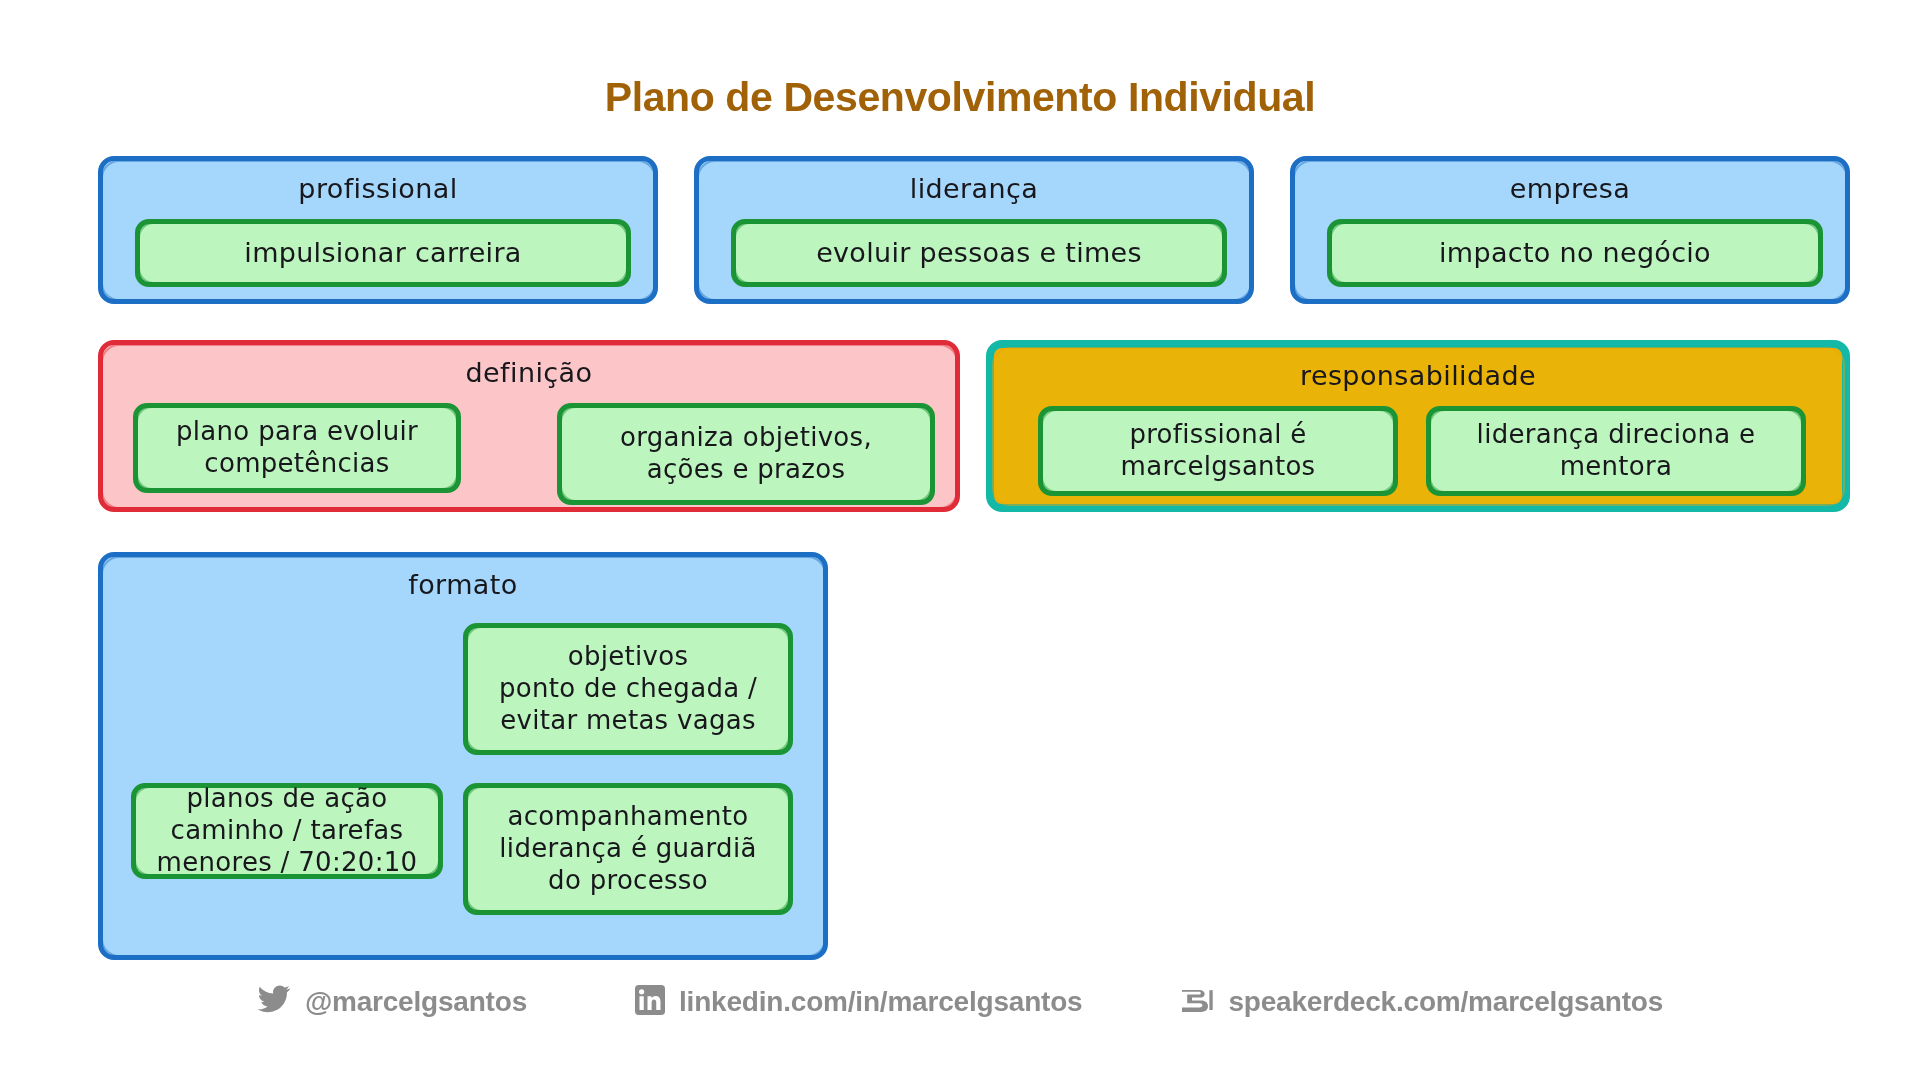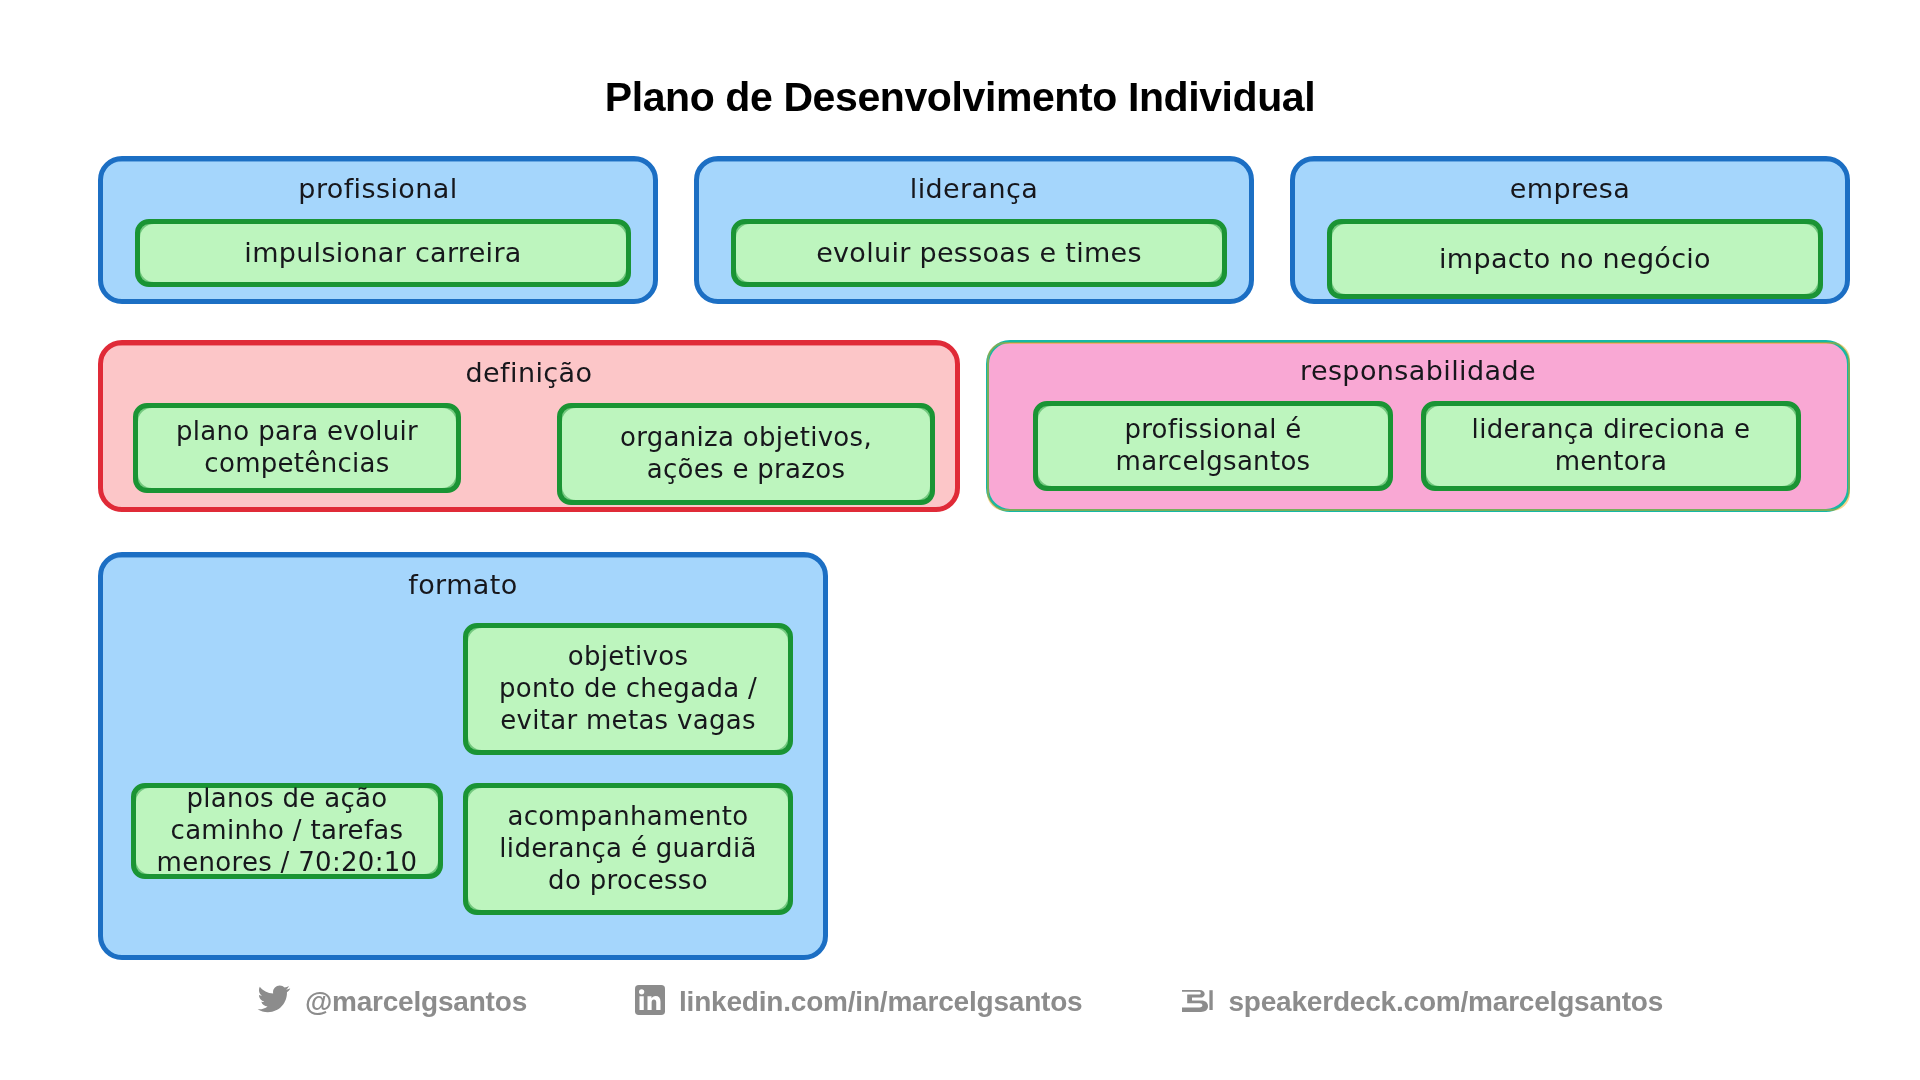--- a/index.html
+++ b/index.html
@@ -23,27 +23,27 @@
   #page-title {
     position: absolute;
     top: 74px;
     left: 0;
     width: 1920px;
     text-align: center;
     font-family: "Liberation Sans", sans-serif;
     font-weight: bold;
     font-size: 41px;
     letter-spacing: -0.4px;
-    color: #000000;
+    color: #a16207;
   }
 
   
   .sketchbox {
     position: absolute;
-    border-radius: 24px;
+    border-radius: 16px;
     border-style: solid;
   }
   .sketchbox::before {
     
     content: "";
     position: absolute;
     left: -2px; top: -1px; right: -3px; bottom: -2px;
     border-radius: 18px;
     border: 2px solid currentColor;
     opacity: 0.45;
@@ -54,22 +54,22 @@
     background: #a5d6fc;
     border: 5px solid #1c6fc4;
     color: #1c6fc4;
   }
   .outer-pink {
     background: #fcc6c8;
     border: 5px solid #e02b38;
     color: #e02b38;
   }
   .outer-yellow {
-    background: #f9a8d4;
-    border: 3px solid #14b8a6;
+    background: #eab308;
+    border: 8px solid #14b8a6;
     color: #f0a202;
   }
 
   
   .section-label {
     position: absolute;
     top: 12px;
     left: 0;
     width: 100%;
     text-align: center;
@@ -155,21 +155,21 @@
 
   <div class="sketchbox outer-blue" style="left:694px; top:156px; width:560px; height:148px;">
     <div class="section-label">liderança</div>
     <div class="green-card" style="left:32px; top:58px; width:496px; height:68px;">
       <span class="txt">evoluir pessoas e times</span>
     </div>
   </div>
 
   <div class="sketchbox outer-blue" style="left:1290px; top:156px; width:560px; height:148px;">
     <div class="section-label">empresa</div>
-    <div class="green-card" style="left:32px; top:58px; width:496px; height:80px;">
+    <div class="green-card" style="left:32px; top:58px; width:496px; height:68px;">
       <span class="txt">impacto no negócio</span>
     </div>
   </div>
 
   <div class="sketchbox outer-pink" style="left:98px; top:340px; width:862px; height:172px;">
     <div class="section-label">definição</div>
     <div class="green-card multi" style="left:30px; top:58px; width:328px; height:90px;">
       <span class="txt">plano para evoluir
 competências</span>
     </div>

